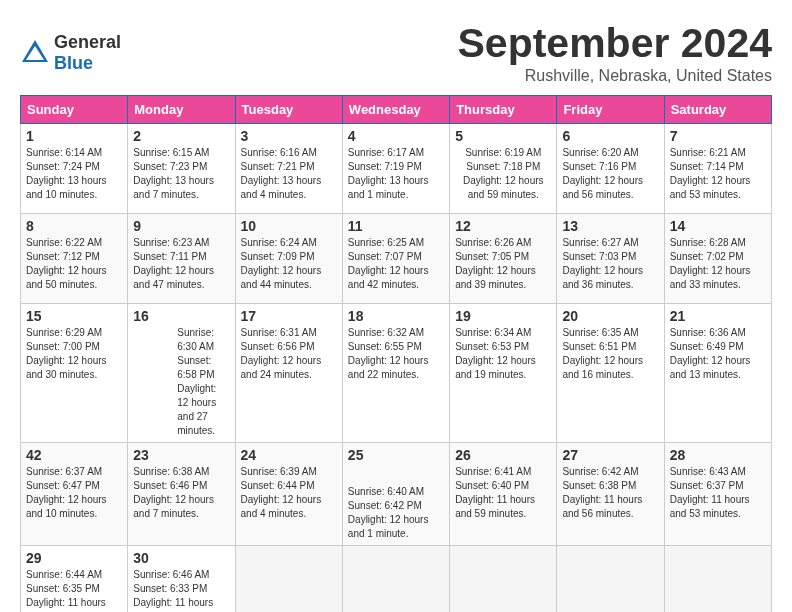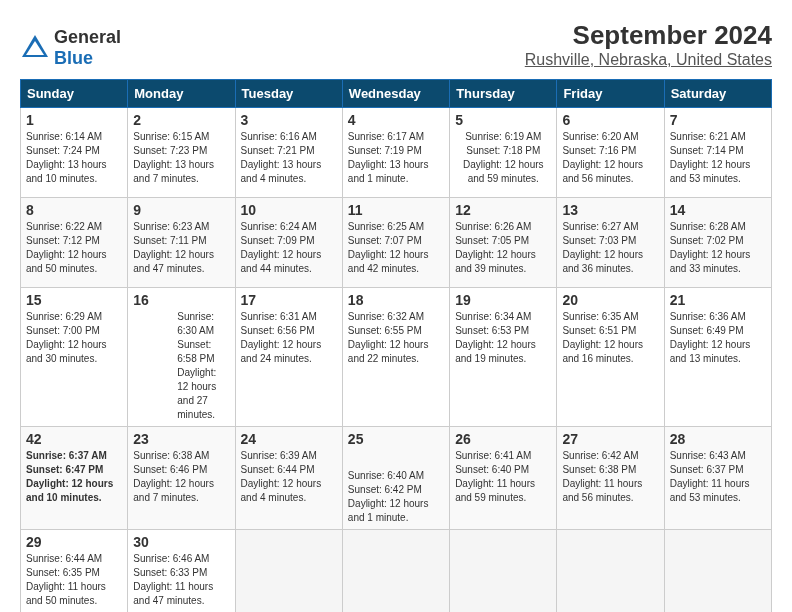--- a/index.html
+++ b/index.html
@@ -6,52 +6,51 @@
     body {
       font-family: Arial, sans-serif;
       background: #fff;
       width: 792px;
       min-height: 612px;
       padding: 20px;
     }
     .header-area {
       display: flex;
       justify-content: space-between;
-      align-items: flex-end;
+      align-items: center;
       margin-bottom: 10px;
     }
     .logo {
       display: flex;
       align-items: center;
       gap: 4px;
     }
     .logo-icon {
       width: 30px;
       height: 30px;
     }
     .title-area {
       text-align: right;
     }
     .month-title {
-      font-size: 26px;
+      font-size: 41px;
       font-weight: bold;
       color: #333;
     }
     .location-title {
       font-size: 16px;
       color: #555;
-      text-decoration: underline;
     }
     table {
       width: 100%;
       border-collapse: collapse;
       table-layout: fixed;
     }
     th {
-      background-color: #0c4a6e;
+      background-color: #ec4899;
       color: #fff;
       text-align: left;
       padding: 6px 6px;
       font-size: 13px;
       font-weight: bold;
       border: 1px solid #1a6db5;
     }
     td {
       border: 1px solid #ccc;
       vertical-align: top;
@@ -260,21 +259,21 @@
           <div class="day-num">21</div>
           <div class="day-info" style="white-space: pre-line;">Sunrise: 6:36 AM
 Sunset: 6:49 PM
 Daylight: 12 hours
 and 13 minutes.</div>
         </td>
       </tr>
       <tr>
         <td>
           <div class="day-num">42</div>
-          <div class="day-info" style="white-space: pre-line; font-weight: bold;">Sunrise: 6:37 AM
+          <div class="day-info" style="white-space: pre-line;">Sunrise: 6:37 AM
 Sunset: 6:47 PM
 Daylight: 12 hours
 and 10 minutes.</div>
         </td>
         <td>
           <div class="day-num">23</div>
           <div class="day-info" style="white-space: pre-line;">Sunrise: 6:38 AM
 Sunset: 6:46 PM
 Daylight: 12 hours
 and 7 minutes.</div>

